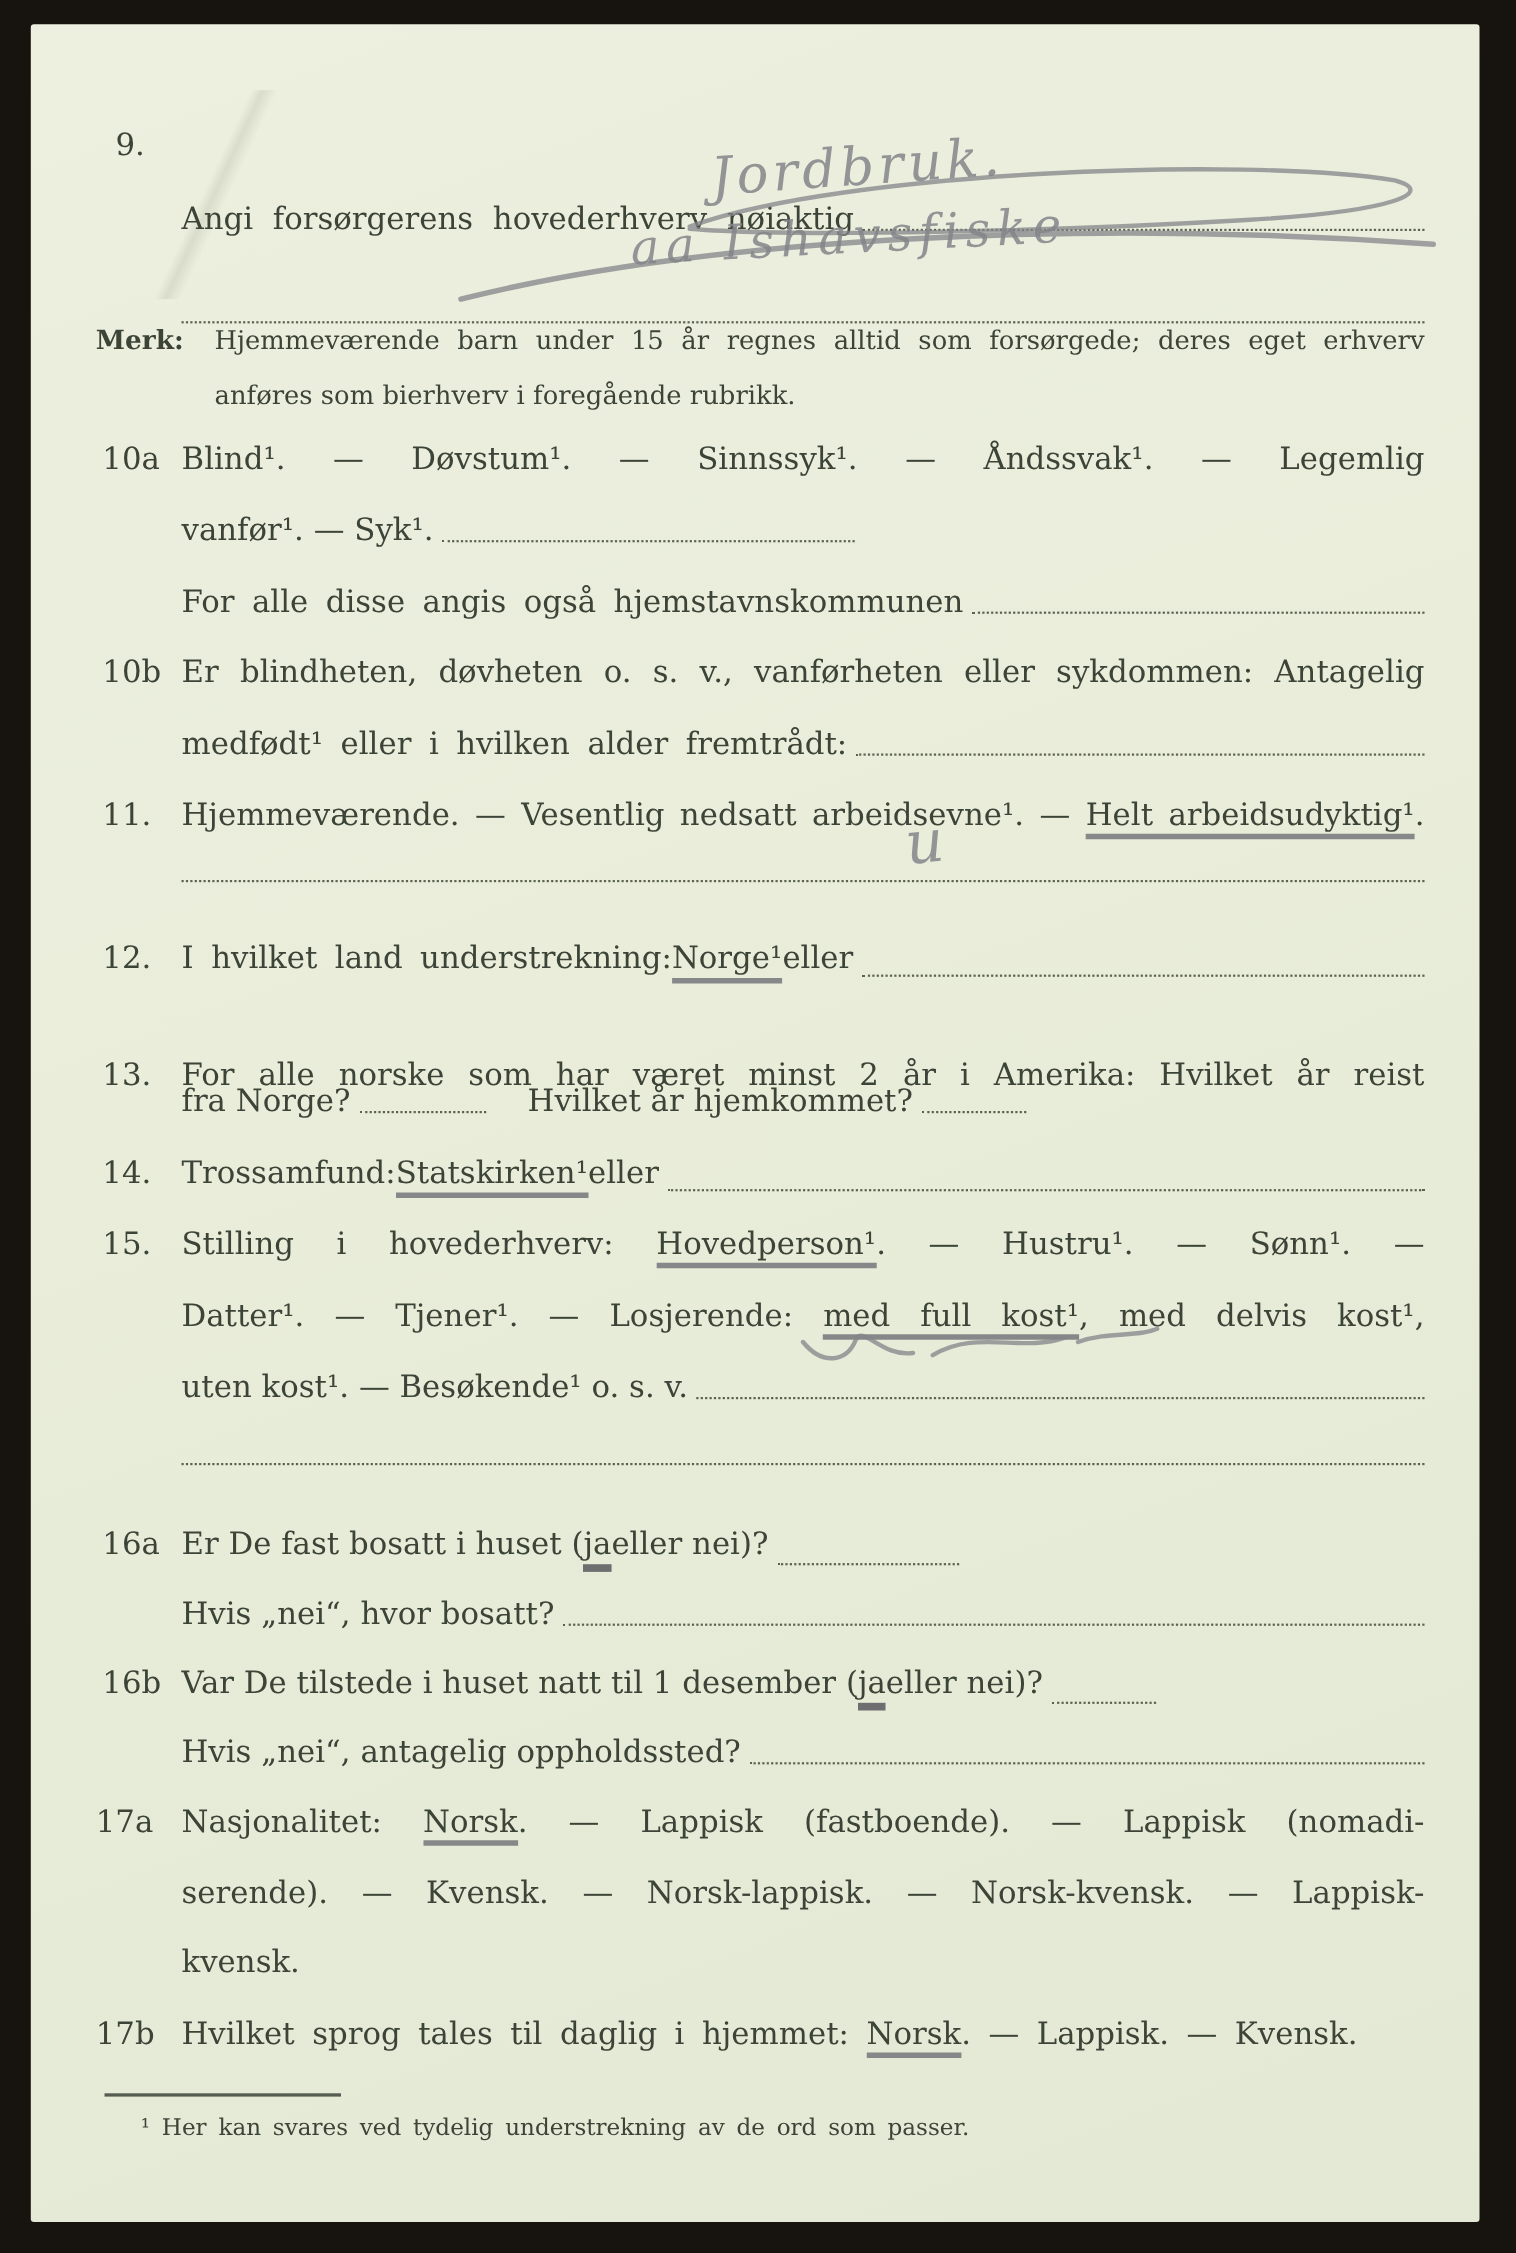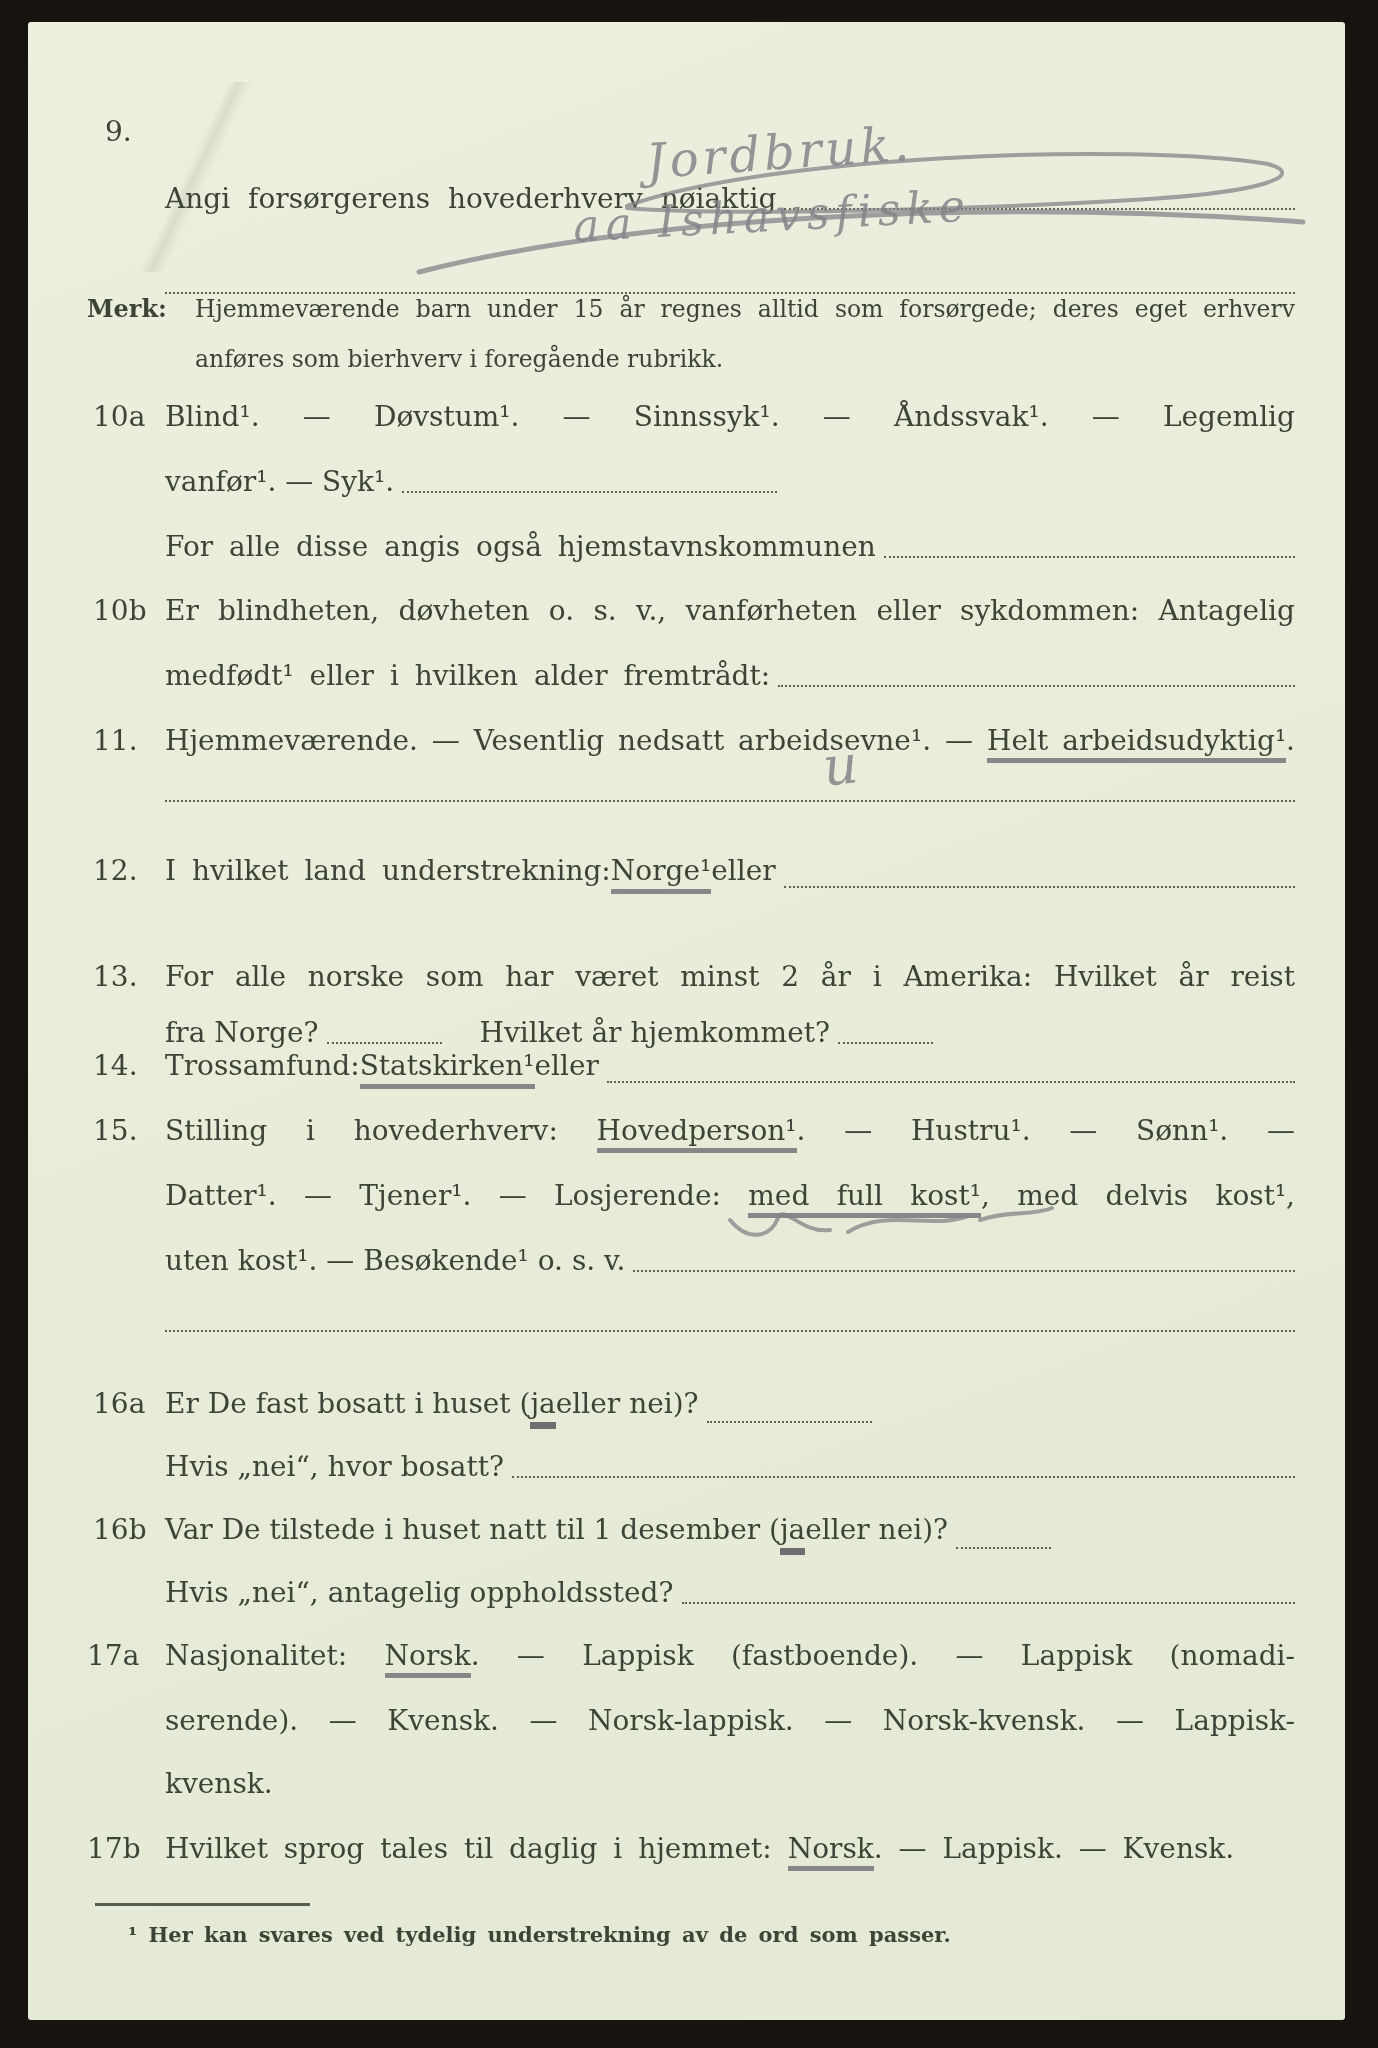--- a/index.html
+++ b/index.html
@@ -46,21 +46,21 @@
   .merk-label{position:absolute;left:-108px;font-weight:bold;font-size:24px;}
   .hw{position:absolute;color:var(--pencil);font-style:italic;font-family:"DejaVu Serif","Liberation Serif",serif;opacity:.85;white-space:nowrap;}
   .hw-1{left:618px;top:102px;font-size:48px;transform:rotate(-4deg);letter-spacing:4px;}
   .hw-2{left:545px;top:168px;font-size:44px;transform:rotate(-3deg);letter-spacing:6px;}
   .hw-u{left:795px;top:712px;font-size:54px;transform:rotate(-6deg);}
   .hwsvg{position:absolute;pointer-events:none;opacity:.75;}
   .svg-oval{left:585px;top:112px;}
   .svg-sweep{left:385px;top:158px;}
   .svg-scribble{left:690px;top:1168px;}
   .foot-rule{position:absolute;left:67px;top:1881px;width:215px;height:3px;background:var(--ink);opacity:.85;}
-  .footnote{position:absolute;left:100px;top:1900px;font-size:21px;font-weight:bold;word-spacing:4px;white-space:nowrap;}
+  .footnote{position:absolute;left:100px;top:1900px;font-size:21px;font-weight:normal;word-spacing:4px;white-space:nowrap;}
 </style>
 </head>
 <body>
 
 <div class="paper">
   <div class="crease"></div>
 
   <div class="row ws2" style="top:93px">
     <span class="num num-9">9.</span>
   </div>
@@ -122,21 +122,21 @@
     <span>I hvilket land understrekning: </span>
       <span class="pu">Norge¹</span>
       <span> eller</span>
     <span class="lead"></span>
   </div>
 
   <div class="row rowj" style="top:938px">
     <span class="num">13.</span>
     <span>For alle norske som har været minst 2 år i Amerika: Hvilket år reist</span>
   </div>
-  <div class="row rowf" style="top:994px">
+  <div class="row rowf" style="top:962px">
     <span>fra Norge?</span>
     <span class="lead fx" style="width:115px"></span>
     <span style="margin-left:38px">Hvilket år hjemkommet?</span>
     <span class="lead fx" style="width:95px"></span>
   </div>
 
   <div class="row rowf ws" style="top:1027px">
     <span class="num">14.</span>
     <span>Trossamfund: </span>
       <span class="pu">Statskirken¹</span>

